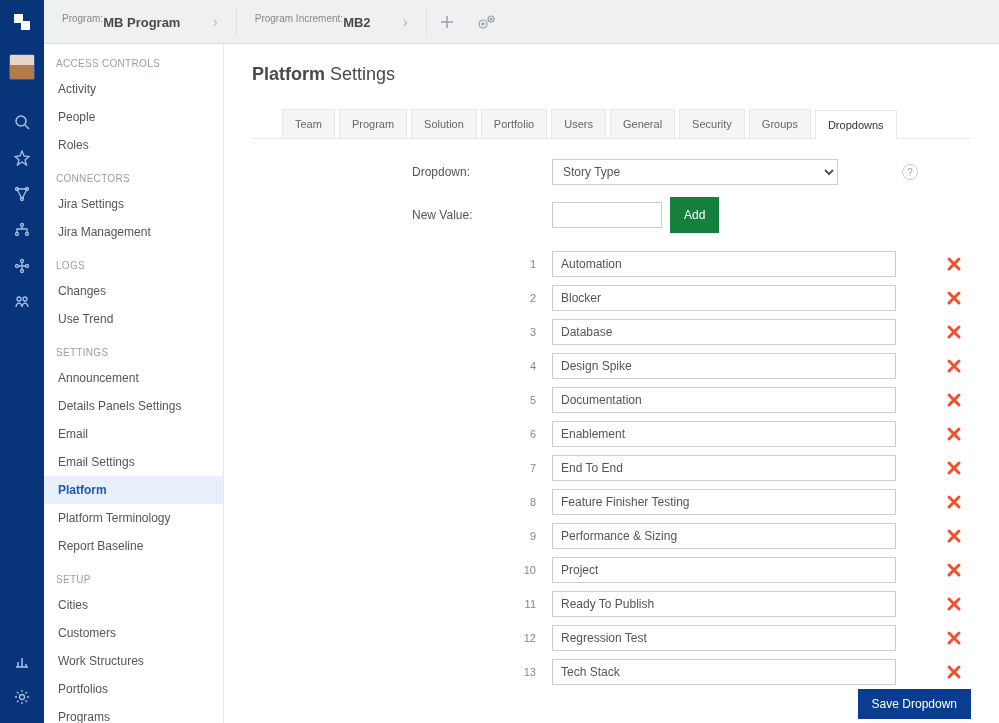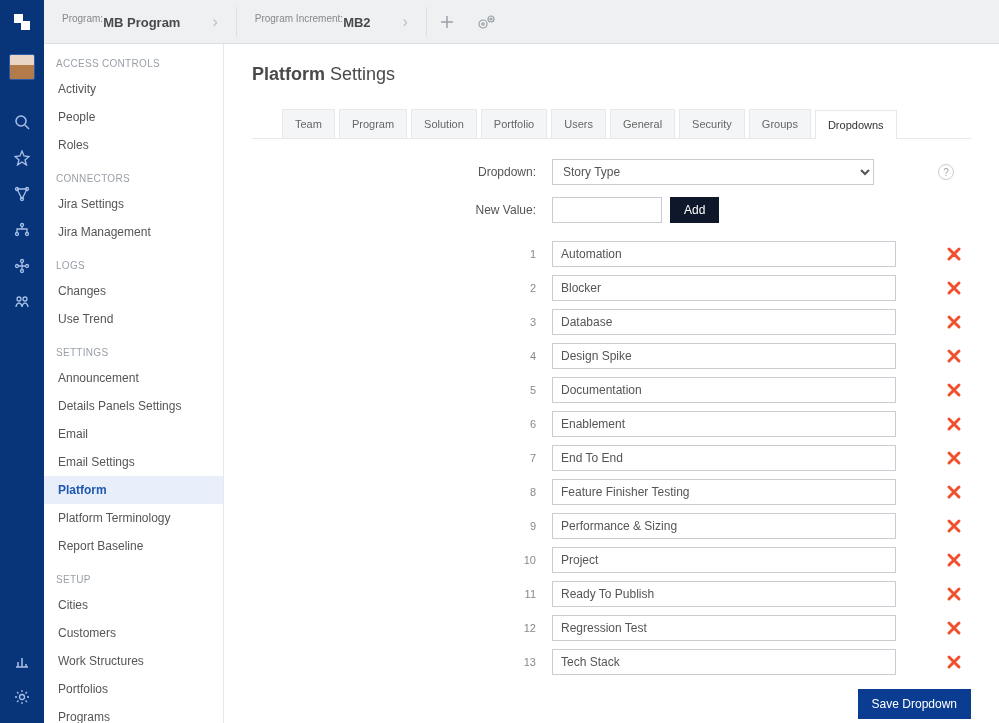--- a/index.html
+++ b/index.html
@@ -36,25 +36,25 @@
     .page-title b { font-weight: 700; color: #4a4a4a; }
 
     
     .tabs { display:flex; border-bottom: 1px solid #e6e8eb; margin-bottom: 20px; padding-left: 30px; gap: 4px;}
     .tab { font-size: 11px; color: #666; background: #f4f5f7; padding: 8px 12px; cursor: pointer; border: 1px solid #e6e8eb; border-bottom: none; }
     .tab.active { background: #fff; color: #333; position: relative; top: 1px; }
 
     
     .form-area { margin-left: 160px; }
     .form-row { display:flex; align-items:center; margin-bottom: 12px; }
-    .form-row .lbl { width: 140px; text-align: right; padding-right: 16px; font-size: 12px; color: #555; }
+    .form-row .lbl { width: 140px; text-align: left; padding-right: 16px; font-size: 12px; color: #555; }
     .form-row select, .form-row input[type="text"] { height: 26px; border: 1px solid #c9ccd1; padding: 0 6px; font-size: 12px; color: #555; background: #fff; }
-    .form-row select { width: 322px; }
+    .form-row select { width: 286px; }
     .form-row input[type="text"] { width: 110px; }
-    .btn-add { margin-left: 8px; height: 26px; padding: 0 14px; background: #0f172a; color: #fff; border: none; font-size: 12px; cursor: pointer; }
+    .btn-add { margin-left: 8px; height: 36px; padding: 0 14px; background: #15803d; color: #fff; border: none; font-size: 12px; cursor: pointer; }
     .help-icon { margin-left: 64px; width: 16px; height: 16px; border: 1px solid #c9ccd1; border-radius: 50%; color: #a0a6ae; font-size: 10px; display:flex; align-items:center; justify-content:center; cursor: pointer; }
 
     
     .values { margin-top: 18px; }
     .val-row { display:flex; align-items:center; margin-bottom: 8px; }
     .val-row .idx { width: 140px; text-align: right; padding-right: 16px; font-size: 11px; color: #888; }
     .val-row input { height: 26px; width: 344px; border: 1px solid #c9ccd1; padding: 0 8px; font-size: 12px; color: #555; background:#fff; }
     .val-row .del { margin-left: 50px; cursor: pointer; display:flex; align-items:center; }
     .val-row .del svg { fill: #f0502d; }
 

